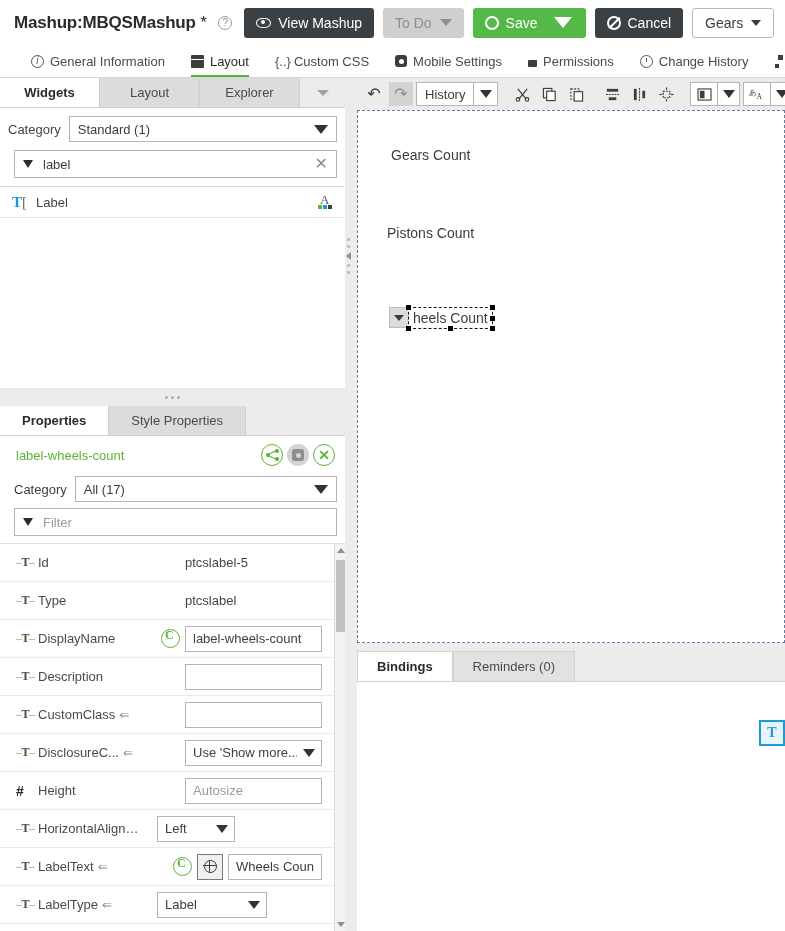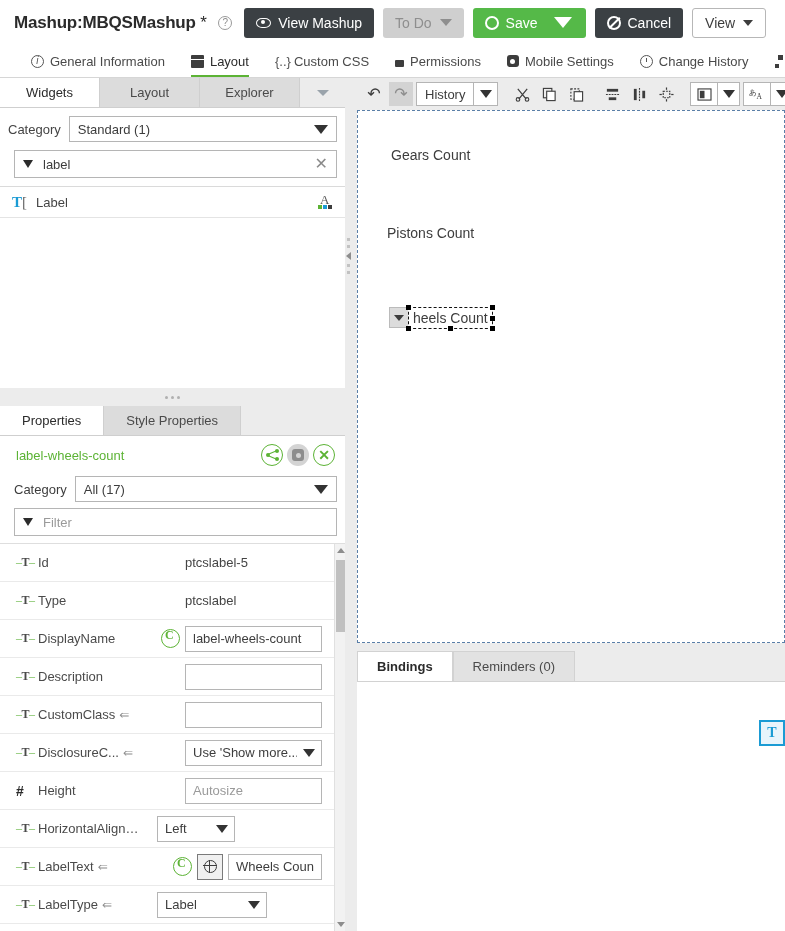--- a/index.html
+++ b/index.html
@@ -184,21 +184,21 @@
     border-bottom: 1px solid #cfcfcf;
   }
   .ptab {
     flex: 1;
     display: flex; align-items: center; justify-content: center;
     font-size: 13px; color: #4a4a4a;
     background: #dcdcdc;
     cursor: pointer;
     border-right: 1px solid #cfcfcf;
   }
-  .ptab.active { background: #fff; color: #2b2b2b; font-weight: normal; }
+  .ptab.active { background: #fff; color: #2b2b2b; font-weight: bold; }
   .ptab.chevbox { flex: 0 0 45px; background: #ececec; border-right: none; }
   .chev-down {
     width: 0; height: 0;
     border-left: 6px solid transparent;
     border-right: 6px solid transparent;
     border-top: 6px solid #9aa3ab;
   }
   .widgets-body { background: #fff; flex: none; height: 280px; display: flex; flex-direction: column; }
   .row-cat {
     display: flex; align-items: center;
@@ -538,46 +538,46 @@
     <div class="btn btn-green">
       <span class="ring-icon"></span>
       <span>Save</span>
       <span class="caret"></span>
     </div>
     <div class="btn btn-dark">
       <span class="ban-icon"></span>
       <span>Cancel</span>
     </div>
     <div class="btn btn-white">
-      <span>View</span>
+      <span>Gears</span>
       <span class="caret" style="border-top-color:#3d3d3d;border-left-width:5px;border-right-width:5px;border-top-width:6px;"></span>
     </div>
   </div>
 </div>
 
 <div class="navtabs">
   <div class="navtab">
     <span class="ni ni-info"></span>
     <span>General Information</span>
   </div>
   <div class="navtab active">
     <span class="ni ni-design"></span>
     <span>Layout</span>
   </div>
   <div class="navtab">
     <span class="ni ni-css">{..}</span>
     <span>Custom CSS</span>
   </div>
   <div class="navtab">
+    <span class="ni ni-gear"></span>
+    <span>Mobile Settings</span>
+  </div>
+  <div class="navtab">
     <span class="ni ni-lock"></span>
     <span>Permissions</span>
-  </div>
-  <div class="navtab">
-    <span class="ni ni-gear"></span>
-    <span>Mobile Settings</span>
   </div>
   <div class="navtab">
     <span class="ni ni-clock"></span>
     <span>Change History</span>
   </div>
   <div class="navtab">
     <span class="ni ni-rel"></span>
 
   </div>
 </div>

